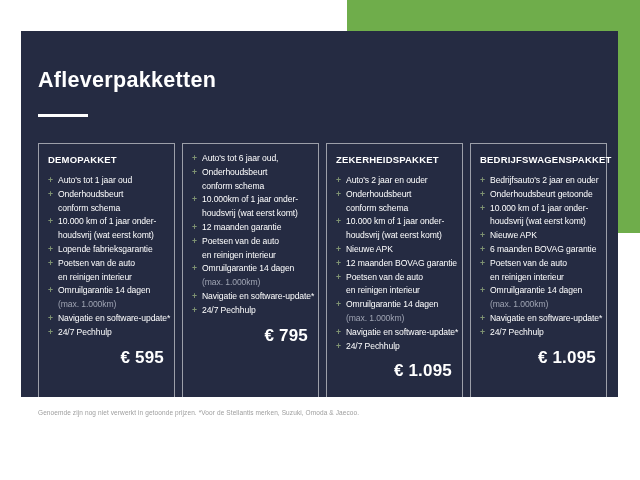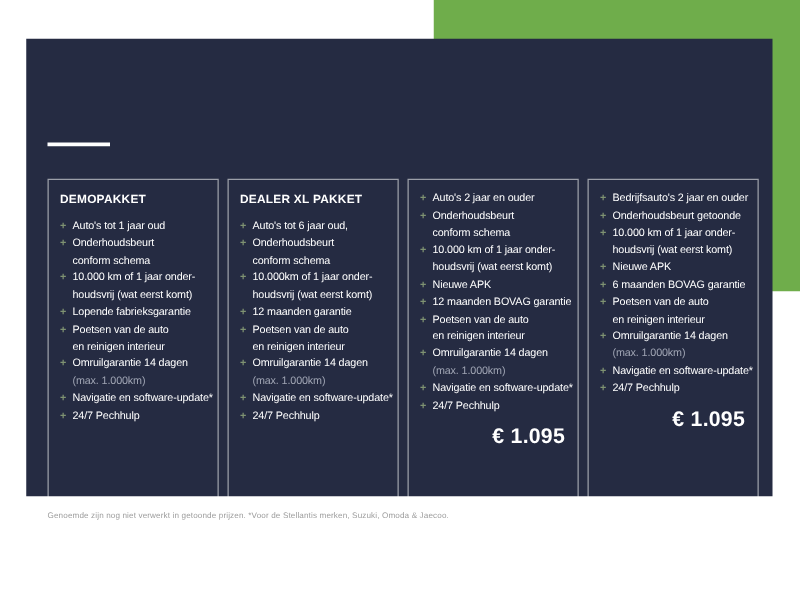--- a/index.html
+++ b/index.html
@@ -55,75 +55,79 @@
     position:absolute;left:38px;top:409px;
     font-size:6.5px;color:var(--footnote,#9d9d9d);letter-spacing:0.1px;
   }
 </style>
 </head>
 <body style="--navy: #252b42; --green: #6fad4b; --bullet: #7f9372; --muted: #9fa4b3; --footnote: #9d9d9d;">
 
 <div class="green-block"></div>
 
 <div class="panel">
+  <div class="page-title">Afleverpakketten</div>
   <div class="title-underline"></div>
   <div class="cards">
       <div class="card">
         <div class="card-title">DEMOPAKKET</div>
         <div class="card-list">
           <div class="line"><span class="plus">+</span><span>Auto's tot 1 jaar oud</span></div>
           <div class="line"><span class="plus">+</span><span>Onderhoudsbeurt</span></div>
           <div class="line"><span>conform schema</span></div>
           <div class="line"><span class="plus">+</span><span>10.000 km of 1 jaar onder-</span></div>
           <div class="line"><span>houdsvrij (wat eerst komt)</span></div>
           <div class="line"><span class="plus">+</span><span>Lopende fabrieksgarantie</span></div>
           <div class="line"><span class="plus">+</span><span>Poetsen van de auto</span></div>
           <div class="line"><span>en reinigen interieur</span></div>
           <div class="line"><span class="plus">+</span><span>Omruilgarantie 14 dagen</span></div>
           <div class="line dim"><span>(max. 1.000km)</span></div>
           <div class="line"><span class="plus">+</span><span>Navigatie en software-update*</span></div>
           <div class="line"><span class="plus">+</span><span>24/7 Pechhulp</span></div>
         </div>
+        <div class="price">€ 595</div>
       </div>
       <div class="card">
-        <div class="card-title">DEALER XL PAKKET</div>
         <div class="card-list">
           <div class="line"><span class="plus">+</span><span>Auto's tot 6 jaar oud,</span></div>
           <div class="line"><span class="plus">+</span><span>Onderhoudsbeurt</span></div>
           <div class="line"><span>conform schema</span></div>
           <div class="line"><span class="plus">+</span><span>10.000km of 1 jaar onder-</span></div>
           <div class="line"><span>houdsvrij (wat eerst komt)</span></div>
           <div class="line"><span class="plus">+</span><span>12 maanden garantie</span></div>
           <div class="line"><span class="plus">+</span><span>Poetsen van de auto</span></div>
           <div class="line"><span>en reinigen interieur</span></div>
           <div class="line"><span class="plus">+</span><span>Omruilgarantie 14 dagen</span></div>
           <div class="line dim"><span>(max. 1.000km)</span></div>
           <div class="line"><span class="plus">+</span><span>Navigatie en software-update*</span></div>
           <div class="line"><span class="plus">+</span><span>24/7 Pechhulp</span></div>
         </div>
+        <div class="price">€ 795</div>
       </div>
       <div class="card">
+        <div class="card-title">ZEKERHEIDSPAKKET</div>
         <div class="card-list">
           <div class="line"><span class="plus">+</span><span>Auto's 2 jaar en ouder</span></div>
           <div class="line"><span class="plus">+</span><span>Onderhoudsbeurt</span></div>
           <div class="line"><span>conform schema</span></div>
           <div class="line"><span class="plus">+</span><span>10.000 km of 1 jaar onder-</span></div>
           <div class="line"><span>houdsvrij (wat eerst komt)</span></div>
           <div class="line"><span class="plus">+</span><span>Nieuwe APK</span></div>
           <div class="line"><span class="plus">+</span><span>12 maanden BOVAG garantie</span></div>
           <div class="line"><span class="plus">+</span><span>Poetsen van de auto</span></div>
           <div class="line"><span>en reinigen interieur</span></div>
           <div class="line"><span class="plus">+</span><span>Omruilgarantie 14 dagen</span></div>
           <div class="line dim"><span>(max. 1.000km)</span></div>
           <div class="line"><span class="plus">+</span><span>Navigatie en software-update*</span></div>
           <div class="line"><span class="plus">+</span><span>24/7 Pechhulp</span></div>
         </div>
         <div class="price">€ 1.095</div>
       </div>
       <div class="card">
+        <div class="card-title">BEDRIJFSWAGENSPAKKET</div>
         <div class="card-list">
           <div class="line"><span class="plus">+</span><span>Bedrijfsauto's 2 jaar en ouder</span></div>
           <div class="line"><span class="plus">+</span><span>Onderhoudsbeurt getoonde</span></div>
           <div class="line"><span class="plus">+</span><span>10.000 km of 1 jaar onder-</span></div>
           <div class="line"><span>houdsvrij (wat eerst komt)</span></div>
           <div class="line"><span class="plus">+</span><span>Nieuwe APK</span></div>
           <div class="line"><span class="plus">+</span><span>6 maanden BOVAG garantie</span></div>
           <div class="line"><span class="plus">+</span><span>Poetsen van de auto</span></div>
           <div class="line"><span>en reinigen interieur</span></div>
           <div class="line"><span class="plus">+</span><span>Omruilgarantie 14 dagen</span></div>

